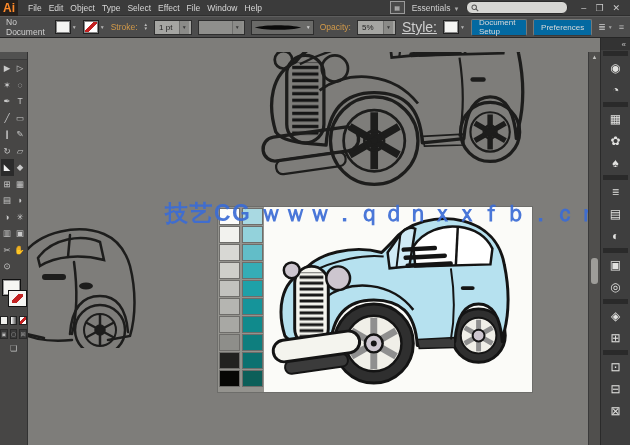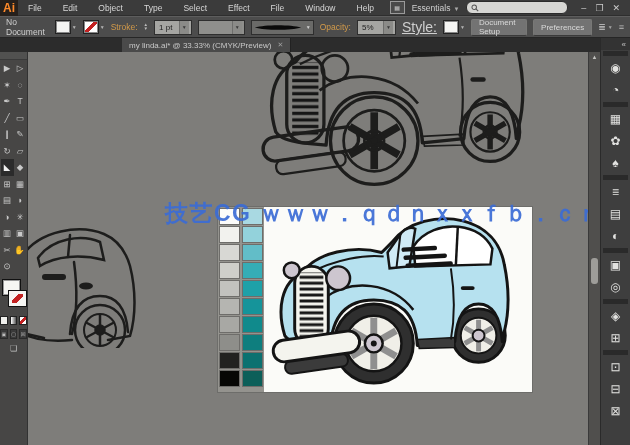--- a/index.html
+++ b/index.html
@@ -4,21 +4,21 @@
 <style>
   html,body{margin:0;padding:0;background:#222;}
   .stage{position:relative;width:630px;height:445px;overflow:hidden;
     font-family:"Liberation Sans",sans-serif;background:var(--canvas,#7e7d7a);
     -webkit-font-smoothing:antialiased;}
   
   .menubar{position:absolute;left:0;top:0;width:630px;height:16px;background:#3b3b3b;
     display:flex;align-items:center;z-index:40;border-bottom:1px solid #2e2e2e;box-sizing:border-box;}
   .ai-logo{width:18px;height:16px;background:#26201c;color:#ff8a2a;font-weight:bold;
     font-size:12px;display:flex;align-items:center;justify-content:center;}
-  .menus{display:flex;gap:21px;margin-left:10px;}
+  .menus{display:flex;gap:7px;margin-left:10px;}
   .menus span{font-size:8.5px;color:#d6d6d6;cursor:default;}
   .menubar-right{margin-left:auto;display:flex;align-items:center;gap:7px;padding-right:4px;}
   .arrange-icon{width:13px;height:11px;border:1px solid #9a9a9a;background:#4a4a4a;
     display:flex;align-items:center;justify-content:center;font-size:6px;color:#c9c9c9;}
   .workspace{font-size:8.5px;color:#cfcfcf;}
   .workspace .dd{font-size:6px;color:#a9a9a9;margin-left:3px;}
   .searchbox{width:92px;height:11px;background:#d7d7d4;border:1px solid #2c2c2c;border-radius:6px;
     display:flex;align-items:center;padding:0 4px;gap:3px;}
   .searchbox svg{flex:0 0 auto;}
   .searchbox input{border:none;background:transparent;width:70px;font-size:8px;outline:none;color:#333;}
@@ -36,21 +36,21 @@
   .olink{font-size:8.5px;color:#d29a4a;}
   .stepper{display:flex;flex-direction:column;font-size:4.5px;color:#bdbdbd;line-height:4px;}
   .combo{height:13px;background:#a5a5a2;border:1px solid #2e2e2e;display:flex;align-items:center;
     font-size:8px;color:#222;padding:0 2px 0 4px;}
   .combo .dd{margin-left:auto;font-size:5px;color:#3a3a3a;background:#8b8b88;height:100%;
     display:flex;align-items:center;padding:0 2px;border-left:1px solid #6e6e6c;}
   .combo.w-weight{width:44px;} .combo.w-profile{width:58px;background:#8f8f8c;} .combo.w-opacity{width:46px;}
   .brushprev{width:62px;height:13px;background:#6a6a68;border:1px solid #2e2e2e;display:flex;align-items:center;}
   .brushprev svg{margin:0 1px;} .brushprev .dd{margin-left:auto;font-size:5px;color:#cfcfcf;padding:0 2px;}
   .stylelbl{font-size:14px;color:#cfcfcf;text-decoration:underline;}
-  .cbtn{height:15px;background:#737373;border:1px solid #787876;border-bottom-color:#3a3a3a;
+  .cbtn{height:15px;background:#0369a1;border:1px solid #787876;border-bottom-color:#3a3a3a;
     border-radius:2px;font-size:8px;color:#dadada;display:flex;align-items:center;padding:0 7px;}
   .alignicon{font-size:9px;color:#cfcfcf;display:flex;align-items:center;gap:2px;}
   .alignicon .dd{font-size:5px;color:#a5a5a5;}
   .panel-toggle{margin-left:auto;font-size:9px;color:#bdbdbd;}
   
   .tabbar{position:absolute;left:0;top:38px;width:600px;height:14px;background:#2c2c2c;z-index:30;}
   .doctab{position:absolute;left:122px;top:0;height:14px;background:#4a4a4a;display:flex;
     align-items:center;gap:6px;padding:0 7px;border-right:1px solid #222;}
   .doctab .t{font-size:8px;color:#c8c8c8;white-space:nowrap;}
   .doctab .x{font-size:7px;color:#9d9d9d;}
@@ -244,26 +244,20 @@
     </div>
     <div class="cbtn">Document Setup</div>
     <div class="cbtn">Preferences</div>
     <div class="alignicon">
       <span>≣</span>
         <span class="dd">▼</span>
     </div>
     <span class="panel-toggle">≡</span>
   </div>
 
-  <div class="tabbar">
-    <div class="doctab">
-      <span class="t">my linda.ai* @ 33.33% (CMYK/Preview)</span>
-      <span class="x">✕</span>
-    </div>
-  </div>
 
   <div class="canvas">
 
     <svg class="car-lineart" width="290" height="199">
       <use href="#car" width="290" height="199"></use>
     </svg>
 
     <svg class="car-rear" width="124" height="128" viewBox="0 0 124 128" fill="none" stroke="#1d1d1c" stroke-width="2.5" stroke-linecap="round">
       <path d="M8,36 C26,10 66,4 90,14 C104,20 112,32 116,46 C122,70 122,96 116,116 L94,120"></path>
       <path d="M8,36 C2,62 0,90 4,112 L30,118"></path>

